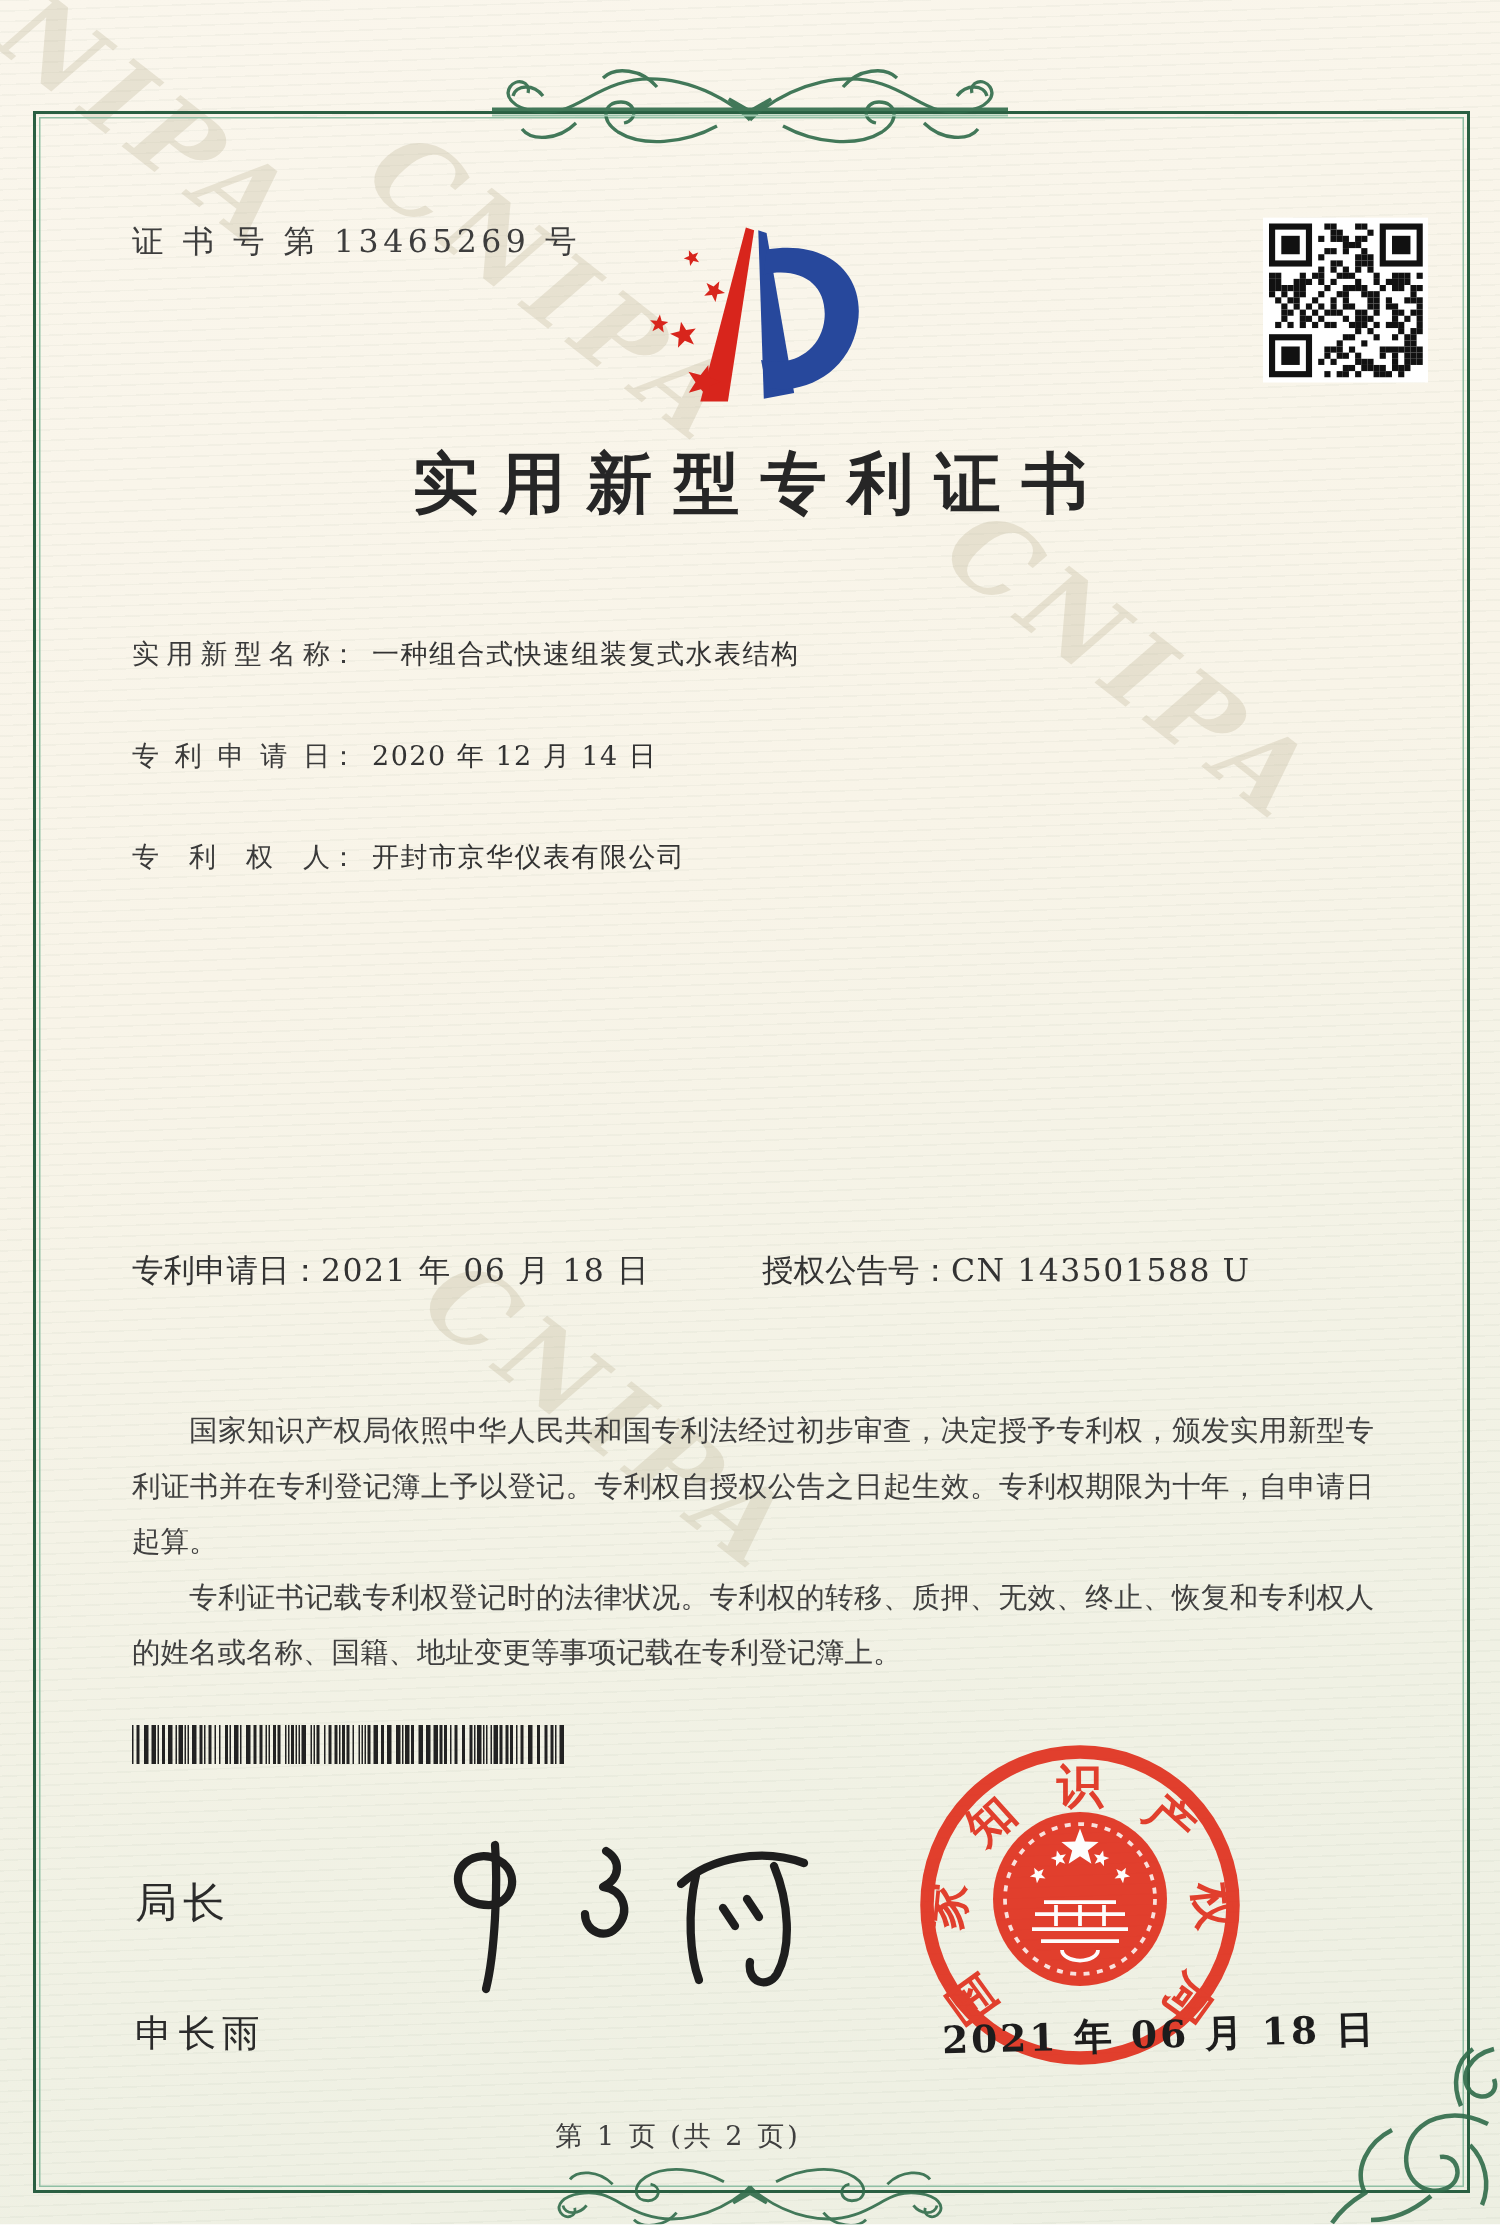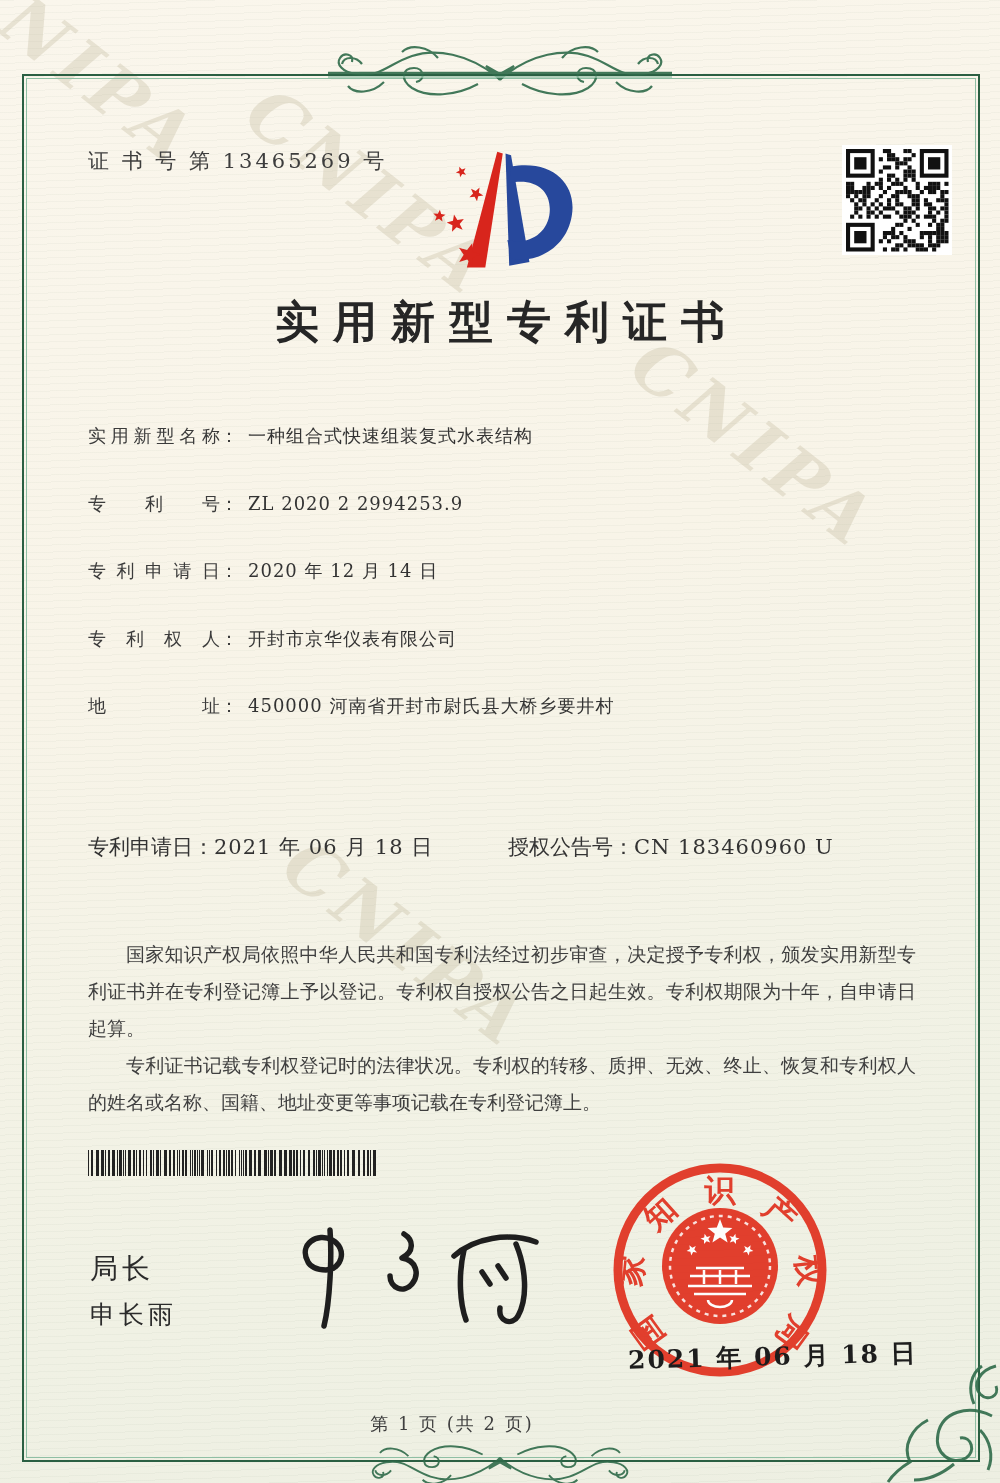--- a/index.html
+++ b/index.html
@@ -24,21 +24,21 @@
   .fcolon{color:#3b3b3b;}
   .fvalue{margin-left:10px;letter-spacing:1px;}
   .grant{position:absolute;left:88px;top:833px;width:840px;font-size:21px;color:#333;}
   .grant .pair2{position:absolute;left:420px;top:0;}
   .paras{position:absolute;left:88px;top:936px;width:828px;font-size:19px;line-height:37px;
     color:#3f3f3f;text-align:justify;}
   .paras p{margin:0;text-indent:2em;}
   .barcode{position:absolute;left:88px;top:1150px;}
   .signer-title{position:absolute;left:90px;top:1250px;font-size:28px;color:#2b2b2b;letter-spacing:4px;
     font-family:"DejaVu Sans","Liberation Sans",sans-serif;}
-  .signer-name{position:absolute;left:90px;top:1298px;font-size:25px;color:#2b2b2b;letter-spacing:4px;
+  .signer-name{position:absolute;left:90px;top:1339px;font-size:25px;color:#2b2b2b;letter-spacing:4px;
     font-family:"DejaVu Sans","Liberation Sans",sans-serif;}
   .signature{position:absolute;left:268px;top:1216px;}
   .seal{position:absolute;left:610px;top:1160px;width:220px;height:220px;}
   .seal-date{position:absolute;left:628px;top:1340px;font-size:25px;font-weight:700;color:#1d1d1d;
     letter-spacing:2px;transform:rotate(-1.5deg);}
   .footer{position:absolute;left:0;top:1412px;width:904px;text-align:center;font-size:18px;
     color:#3f3f3f;letter-spacing:2px;}
   .ornament{position:absolute;pointer-events:none;}
 </style>
 </head>
@@ -325,29 +325,27 @@
         <polygon points="77.8,45.0 77.0,50.6 81.9,53.5 76.3,54.4 75.0,59.9 72.4,54.9 66.8,55.4 70.7,51.4 68.5,46.2 73.6,48.7"></polygon>
         <polygon points="34.7,69.0 36.0,73.8 40.8,74.5 36.7,77.2 37.5,82.0 33.7,78.9 29.3,81.2 31.1,76.6 27.6,73.2 32.5,73.5"></polygon>
         <polygon points="55.7,22.5 58.6,25.5 62.5,24.1 60.5,27.8 63.1,31.1 59.0,30.3 56.6,33.8 56.1,29.7 52.0,28.5 55.8,26.7"></polygon>
       </g>
   </svg>
 
   <h1 class="title">实用新型专利证书</h1>
 
   <div class="fields" id="fields">
       <div class="frow"><span class="flabel">实用新型名称</span><span class="fcolon">：</span><span class="fvalue">一种组合式快速组装复式水表结构</span></div>
-      <div class="frow"><span class="flabel">专利号</span><span class="fcolon">：</span><span class="fvalue">ZL 2020 2 2994253.9</span></div>
       <div class="frow"><span class="flabel">专利申请日</span><span class="fcolon">：</span><span class="fvalue">2020 年 12 月 14 日</span></div>
       <div class="frow"><span class="flabel">专利权人</span><span class="fcolon">：</span><span class="fvalue">开封市京华仪表有限公司</span></div>
-      <div class="frow"><span class="flabel">地址</span><span class="fcolon">：</span><span class="fvalue">450000 河南省开封市尉氏县大桥乡要井村</span></div>
     </div>
 
   <div class="grant">
     <span>专利申请日</span><span>：</span><span style="letter-spacing:1px;">2021 年 06 月 18 日</span>
-    <span class="pair2"><span>授权公告号</span><span>：</span><span style="letter-spacing:1px;">CN 183460960 U</span></span>
+    <span class="pair2"><span>授权公告号</span><span>：</span><span style="letter-spacing:1px;">CN 143501588 U</span></span>
   </div>
 
   <div class="paras">
     <p>国家知识产权局依照中华人民共和国专利法经过初步审查，决定授予专利权，颁发实用新型专利证书并在专利登记簿上予以登记。专利权自授权公告之日起生效。专利权期限为十年，自申请日起算。</p>
     <p>专利证书记载专利权登记时的法律状况。专利权的转移、质押、无效、终止、恢复和专利权人的姓名或名称、国籍、地址变更等事项记载在专利登记簿上。</p>
   </div>
 
   <svg class="barcode" id="barcode" width="300" height="27">
       <rect x="0" y="0" width="1" height="26" fill="#222"></rect>
       <rect x="3" y="0" width="2" height="26" fill="#222"></rect>

